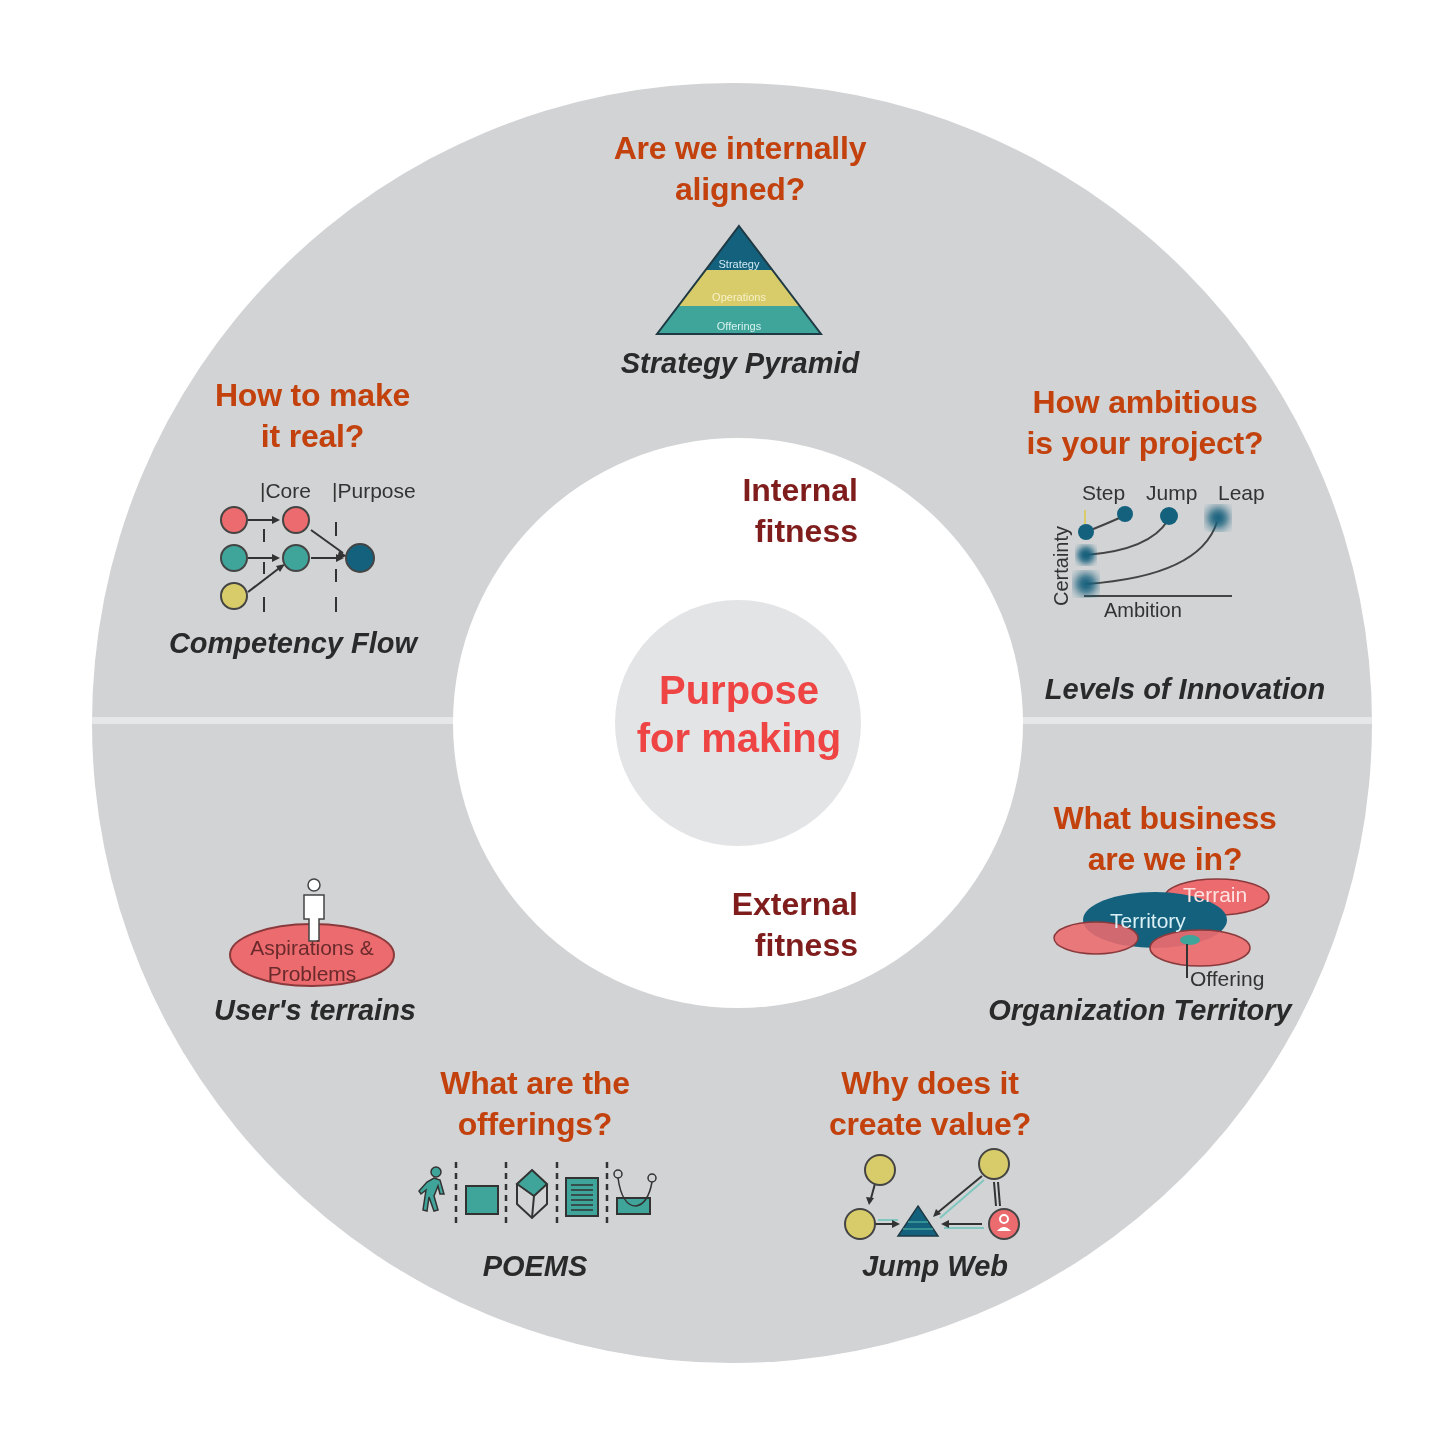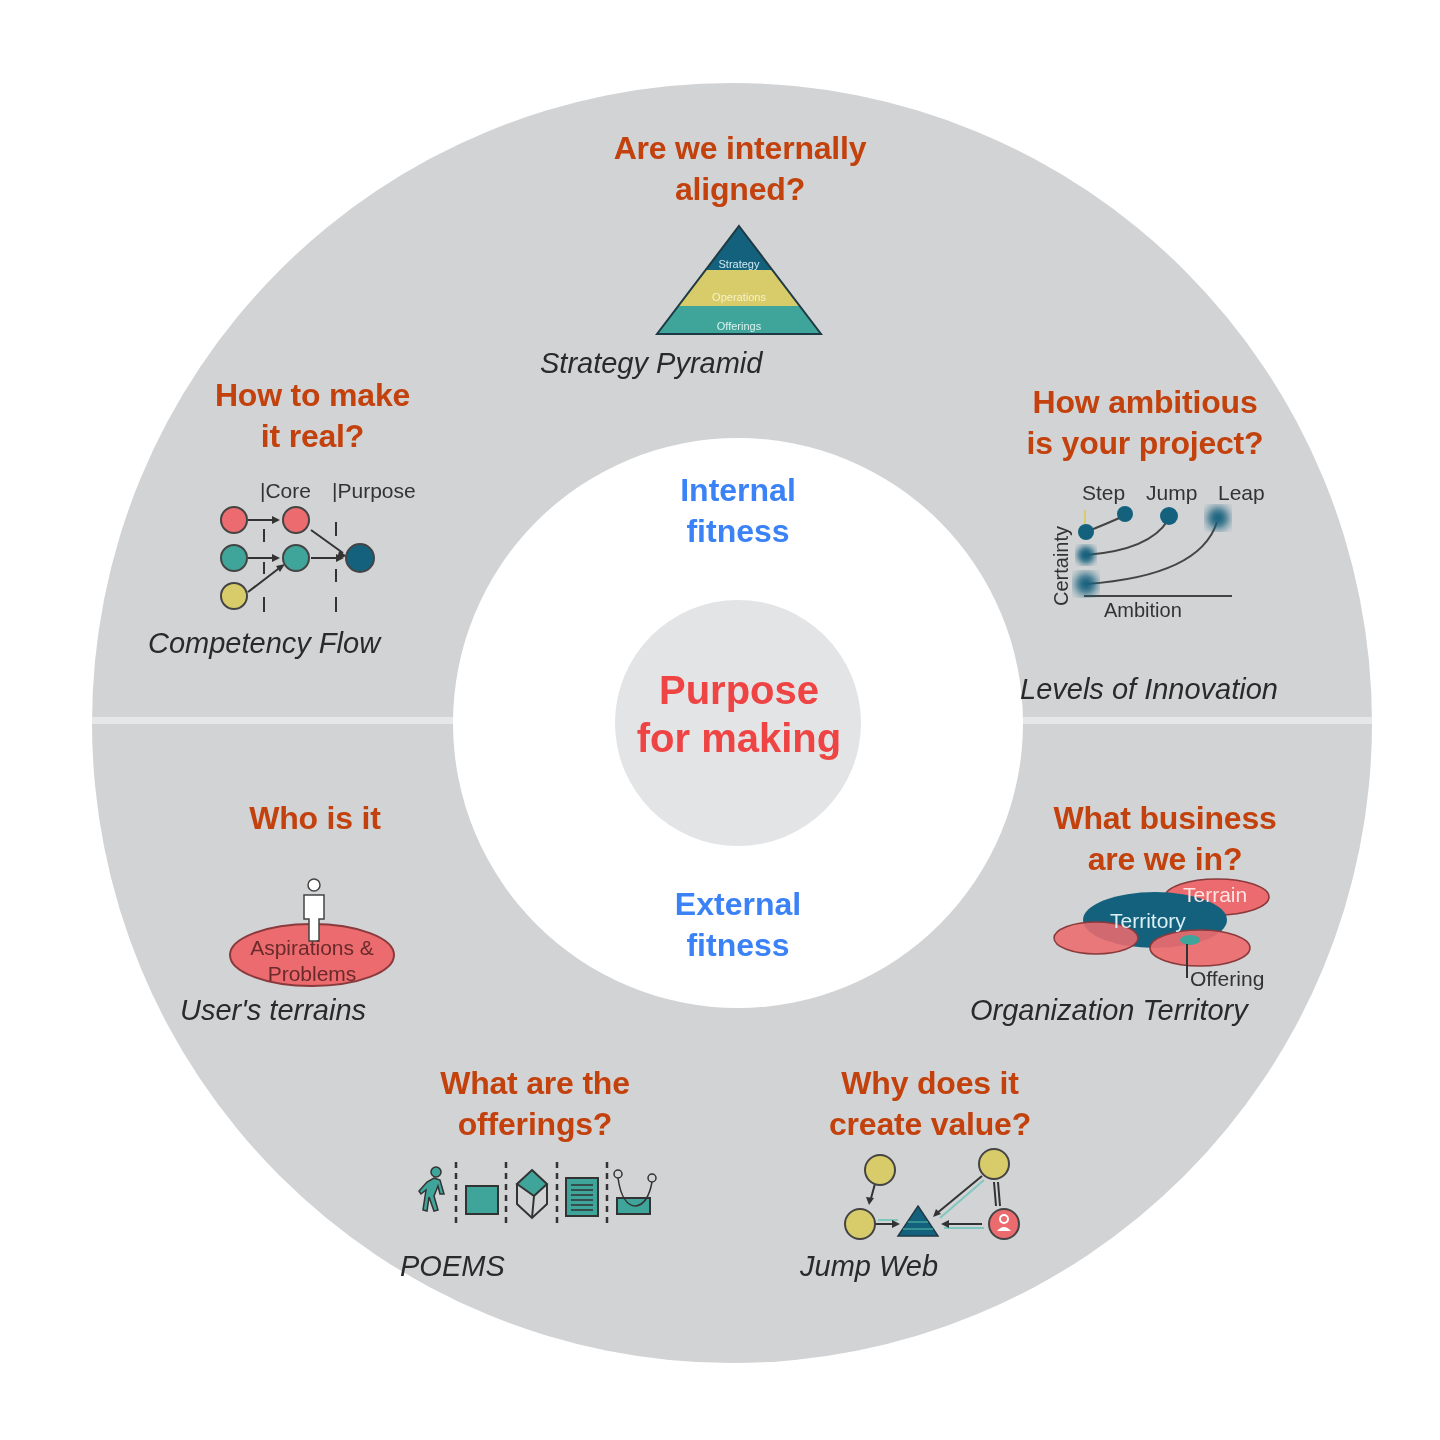--- a/index.html
+++ b/index.html
@@ -4,23 +4,23 @@
 <style>
   html, body { margin: 0; padding: 0; background: #ffffff; }
   body { width: 1440px; height: 1440px; position: relative; overflow: hidden;
          font-family: "Liberation Sans", "DejaVu Sans", sans-serif; color: #222222; }
   .abs { position: absolute; }
   .outer { left: 92px; top: 83px; width: 1280px; height: 1280px; border-radius: 50%; background: #d2d3d5; }
   .divider { left: 92px; top: 717px; width: 1280px; height: 7px; background: #e6e7e9; }
   .mid { left: 453px; top: 438px; width: 570px; height: 570px; border-radius: 50%; background: #ffffff; }
   .inner { left: 615px; top: 600px; width: 246px; height: 246px; border-radius: 50%; background: #e3e4e6; }
   .q { font-weight: 700; font-size: 32px; line-height: 41px; text-align: center; color: #c2410c; letter-spacing: -0.2px; }
-  .t { font-weight: 400; font-style: italic; font-size: 29px; line-height: 34px; color: #2a2a2a; }
+  .t { font-weight: 700; font-style: italic; font-size: 29px; line-height: 34px; text-align: center; color: #2a2a2a; }
   .center-title { font-weight: 700; font-size: 40px; line-height: 48px; text-align: center; color: #ef4444; }
-  .ring-label { font-weight: 700; font-size: 32px; line-height: 41px; text-align: center; color: #3b82f6; }
+  .ring-label { font-weight: 700; font-size: 32px; line-height: 41px; text-align: right; color: #7f1d1d; }
   svg text { font-family: "Liberation Sans", "DejaVu Sans", sans-serif; }
 </style>
 </head>
 <body>
 
 <div class="abs outer"></div>
 <div class="abs divider"></div>
 <div class="abs mid"></div>
 <div class="abs inner"></div>
 
@@ -126,21 +126,20 @@
   <circle cx="46" cy="58" r="8" fill="#14617d"></circle>
   <circle cx="85" cy="40" r="8" fill="#14617d"></circle>
   <circle cx="46" cy="81" r="9" fill="#14617d" filter="url(#blur1)"></circle>
   <circle cx="129" cy="42" r="9" fill="#14617d"></circle>
   <circle cx="46" cy="110" r="11" fill="#14617d" filter="url(#blur2)"></circle>
   <circle cx="178" cy="44" r="11" fill="#14617d" filter="url(#blur2)"></circle>
 </svg>
 <div class="abs t" style="left:1020px; top:628px; width:330px;margin-top:44px;">Levels of Innovation</div>
 
 <div class="abs q" style="left:180px; top:798px; width:270px;">
-  <div>Who is it</div>
 </div>
 <svg class="abs" style="left:225px; top:875px;" width="180" height="115" viewBox="0 0 180 115">
   <ellipse cx="87" cy="80" rx="82" ry="31" fill="#ec6b6e" stroke="#8a3a3c" stroke-width="2"></ellipse>
   <g>
     <circle cx="89" cy="10" r="6" fill="#fff" stroke="#444" stroke-width="1.5"></circle>
     <path d="M79,20 h20 v24 h-5 v22 h-10 v-22 h-5 z" fill="#fff" stroke="#444" stroke-width="1.5"></path>
   </g>
   <text x="87" y="80" font-size="21" fill="#6a2a2c" text-anchor="middle">Aspirations &amp;</text>
   <text x="87" y="106" font-size="21" fill="#6a2a2c" text-anchor="middle">Problems</text>
 </svg>

